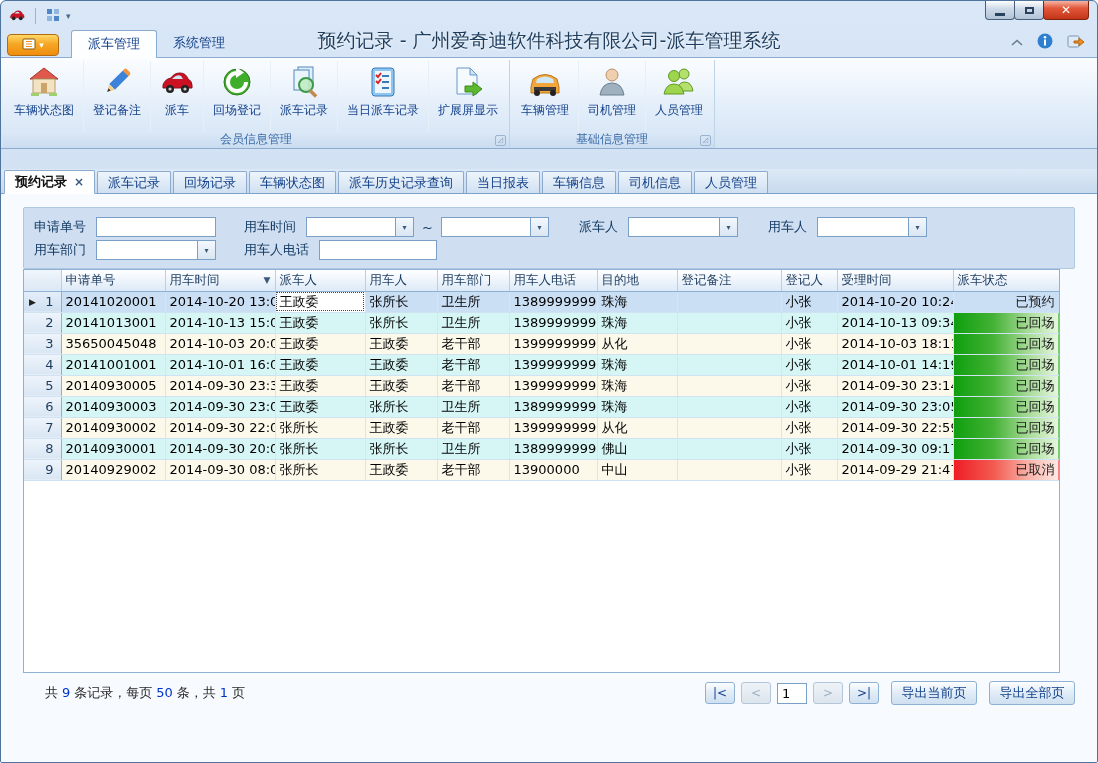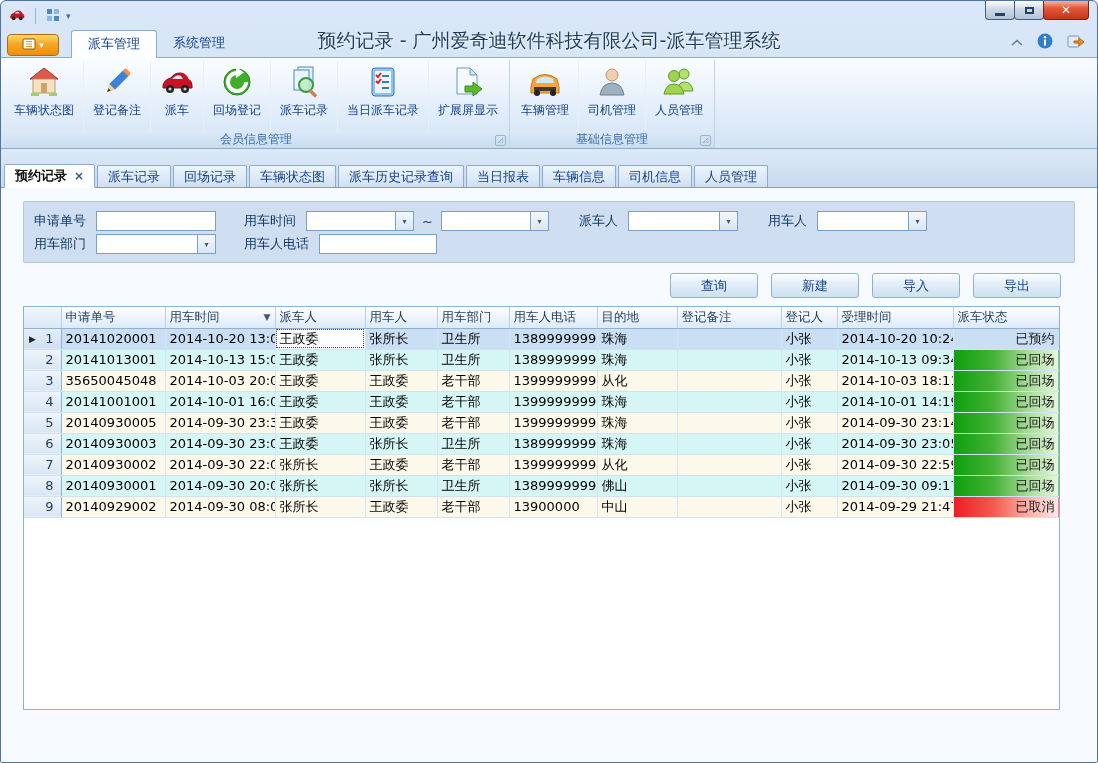--- a/index.html
+++ b/index.html
@@ -46,22 +46,22 @@
     gap:3px; border-right:1px solid #e7f0f9; cursor:default; }
   .ribbon-item:last-child { border-right:none; }
   .ribbon-item .ricon { width:34px; height:34px; }
   .ribbon-item .lbl { font-size:12px; color:#15428b; white-space:nowrap; }
   .group-caption { height:17px; position:relative; display:flex; align-items:flex-end; justify-content:center;
     font-size:12px; color:#3a6ca8; background:linear-gradient(#dce9f7,#cadcf0); }
   .dialog-launcher { position:absolute; right:3px; bottom:2px; width:11px; height:11px;
     border:1px solid #9ab4d0; border-radius:2px; color:#7a96b4; font-size:7px; line-height:8px; text-align:center; }
 
   
-  .doc-tabstrip { height:39px; flex:0 0 auto; background:linear-gradient(#dde9f6,#c8daee);
-    border-bottom:1px solid #7ba2c9; display:flex; align-items:flex-end; padding:0 3px; gap:2px; }
+  .doc-tabstrip { height:25px; flex:0 0 auto; background:linear-gradient(#dde9f6,#c8daee);
+    border-bottom:1px solid #7ba2c9; display:flex; align-items:flex-end; padding:0 3px; gap:2px;margin-top:20px; }
   .doc-tab { height:22px; padding:0 10px; display:flex; align-items:center; gap:7px; font-size:13px;
     color:#15428b; background:linear-gradient(#eef5fc,#d0e0f1); border:1px solid #8caccf;
     border-bottom:none; border-radius:2px 2px 0 0; white-space:nowrap; }
   .doc-tab.active { background:#fff; color:#111; font-weight:bold; height:24px;
     border-bottom:1px solid #fff; margin-bottom:-1px; position:relative; z-index:2; }
   .tab-close { color:#355a82; font-weight:bold; font-size:12px; }
 
   
   .content { flex:1; background:#f7fbff; display:flex; flex-direction:column; overflow:hidden; }
   .filter-panel { margin:13px 22px 0; height:62px; background:#cfdff1; border:1px solid #aec8e2;
@@ -362,26 +362,20 @@
         <span class="f-label">用车部门</span>
         <span class="combo">
             <span class="cbox" style="width:102px"></span>
             <span class="arrow-btn">▾</span>
           </span>
         <span class="f-label" style="margin-left:28px">用车人电话</span>
         <input class="f-input" style="width: 118px;">
       </div>
     </div>
 
-    <div class="actions">
-      <div class="btn">查询</div>
-      <div class="btn">新建</div>
-      <div class="btn">导入</div>
-      <div class="btn">导出</div>
-    </div>
 
     <div class="grid">
       <table>
         <colgroup>
           <col style="width:37px">
             <col style="width:104px">
             <col style="width:110px">
             <col style="width:90px">
           <col style="width:72px">
             <col style="width:72px">
@@ -532,16 +526,30 @@
             <td>中山</td>
             <td></td>
             <td>小张</td>
             <td>2014-09-29 21:47</td>
             <td class="status" data-status="cancelled">已取消</td>
           </tr>
         </tbody>
       </table>
     </div>
 
+    <div class="grid-footer">
+      <div class="record-count">
+        <span>共</span><b>9</b><span>条记录，每页</span><b>50</b><span>条，共</span><b>1</b><span>页</span>
+      </div>
+      <div class="pager">
+        <div class="btn pg-btn">|&lt;</div>
+        <div class="btn pg-btn disabled">&lt;</div>
+        <input class="page-input" value="1" style="">
+        <div class="btn pg-btn disabled">&gt;</div>
+        <div class="btn pg-btn">&gt;|</div>
+        <div class="btn export-btn">导出当前页</div>
+        <div class="btn export-btn">导出全部页</div>
+      </div>
+    </div>
   </div>
 
 
 </div>
 
 </body></html>

